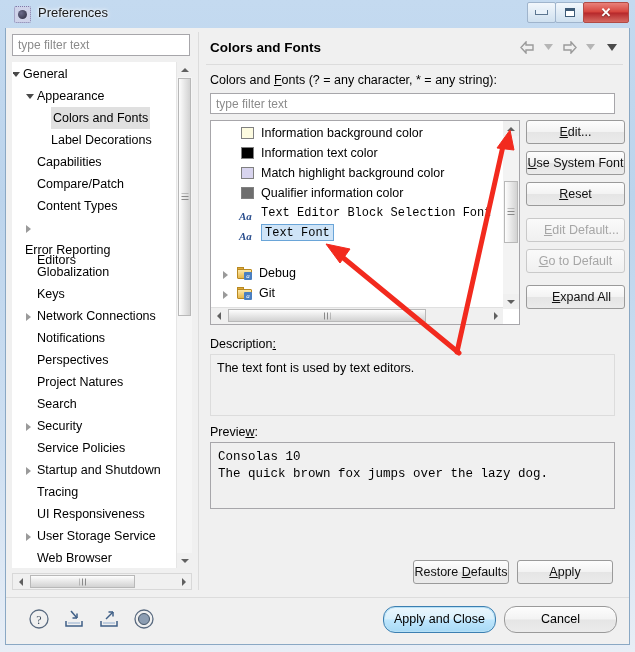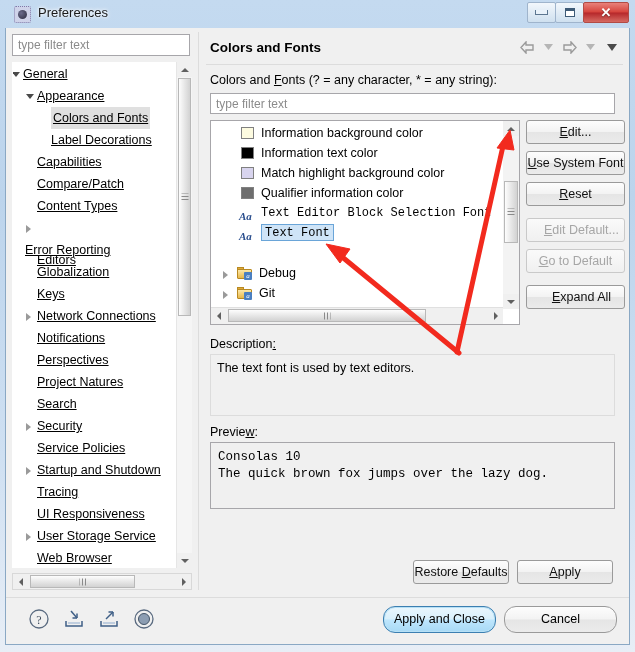--- a/index.html
+++ b/index.html
@@ -76,21 +76,21 @@
     position:absolute;left:5px;top:3px;color:#8b8b8b;font-size:12px;
   }
   .tree{
     position:absolute;left:0;top:28px;right:0;bottom:22px;
     background:#fff;border:1px solid #fff;overflow:hidden;
   }
   .trow{
     height:22px;line-height:22px;white-space:nowrap;font-size:12.5px;
     position:relative;
   }
-  .trow .lbl{position:absolute;top:0;text-decoration:underline;}
+  .trow .lbl{position:absolute;top:0;}
   .trow.sel .lbl{background:#e0e0e0;padding:0 2px;}
   .arw{
     position:absolute;top:8px;width:0;height:0;
   }
   .arw.closed{border-left:5px solid #9a9a9a;border-top:4px solid transparent;border-bottom:4px solid transparent;}
   .arw.open{border-top:5px solid #4a4a4a;border-left:4px solid transparent;border-right:4px solid transparent;top:9px;}
 
   .vscroll{
     position:absolute;right:0;top:28px;bottom:22px;width:15px;
     background:#f5f5f5;border-left:1px solid #e6e6e6;

